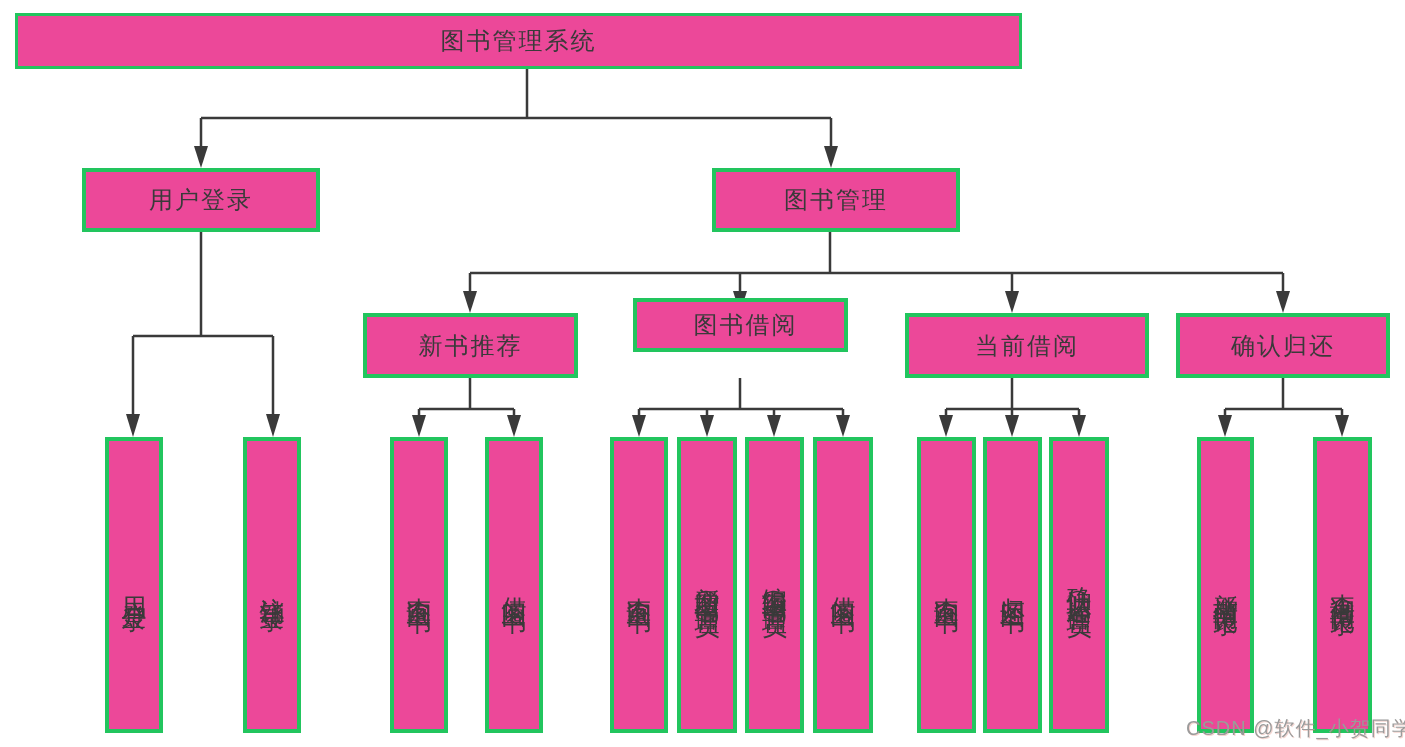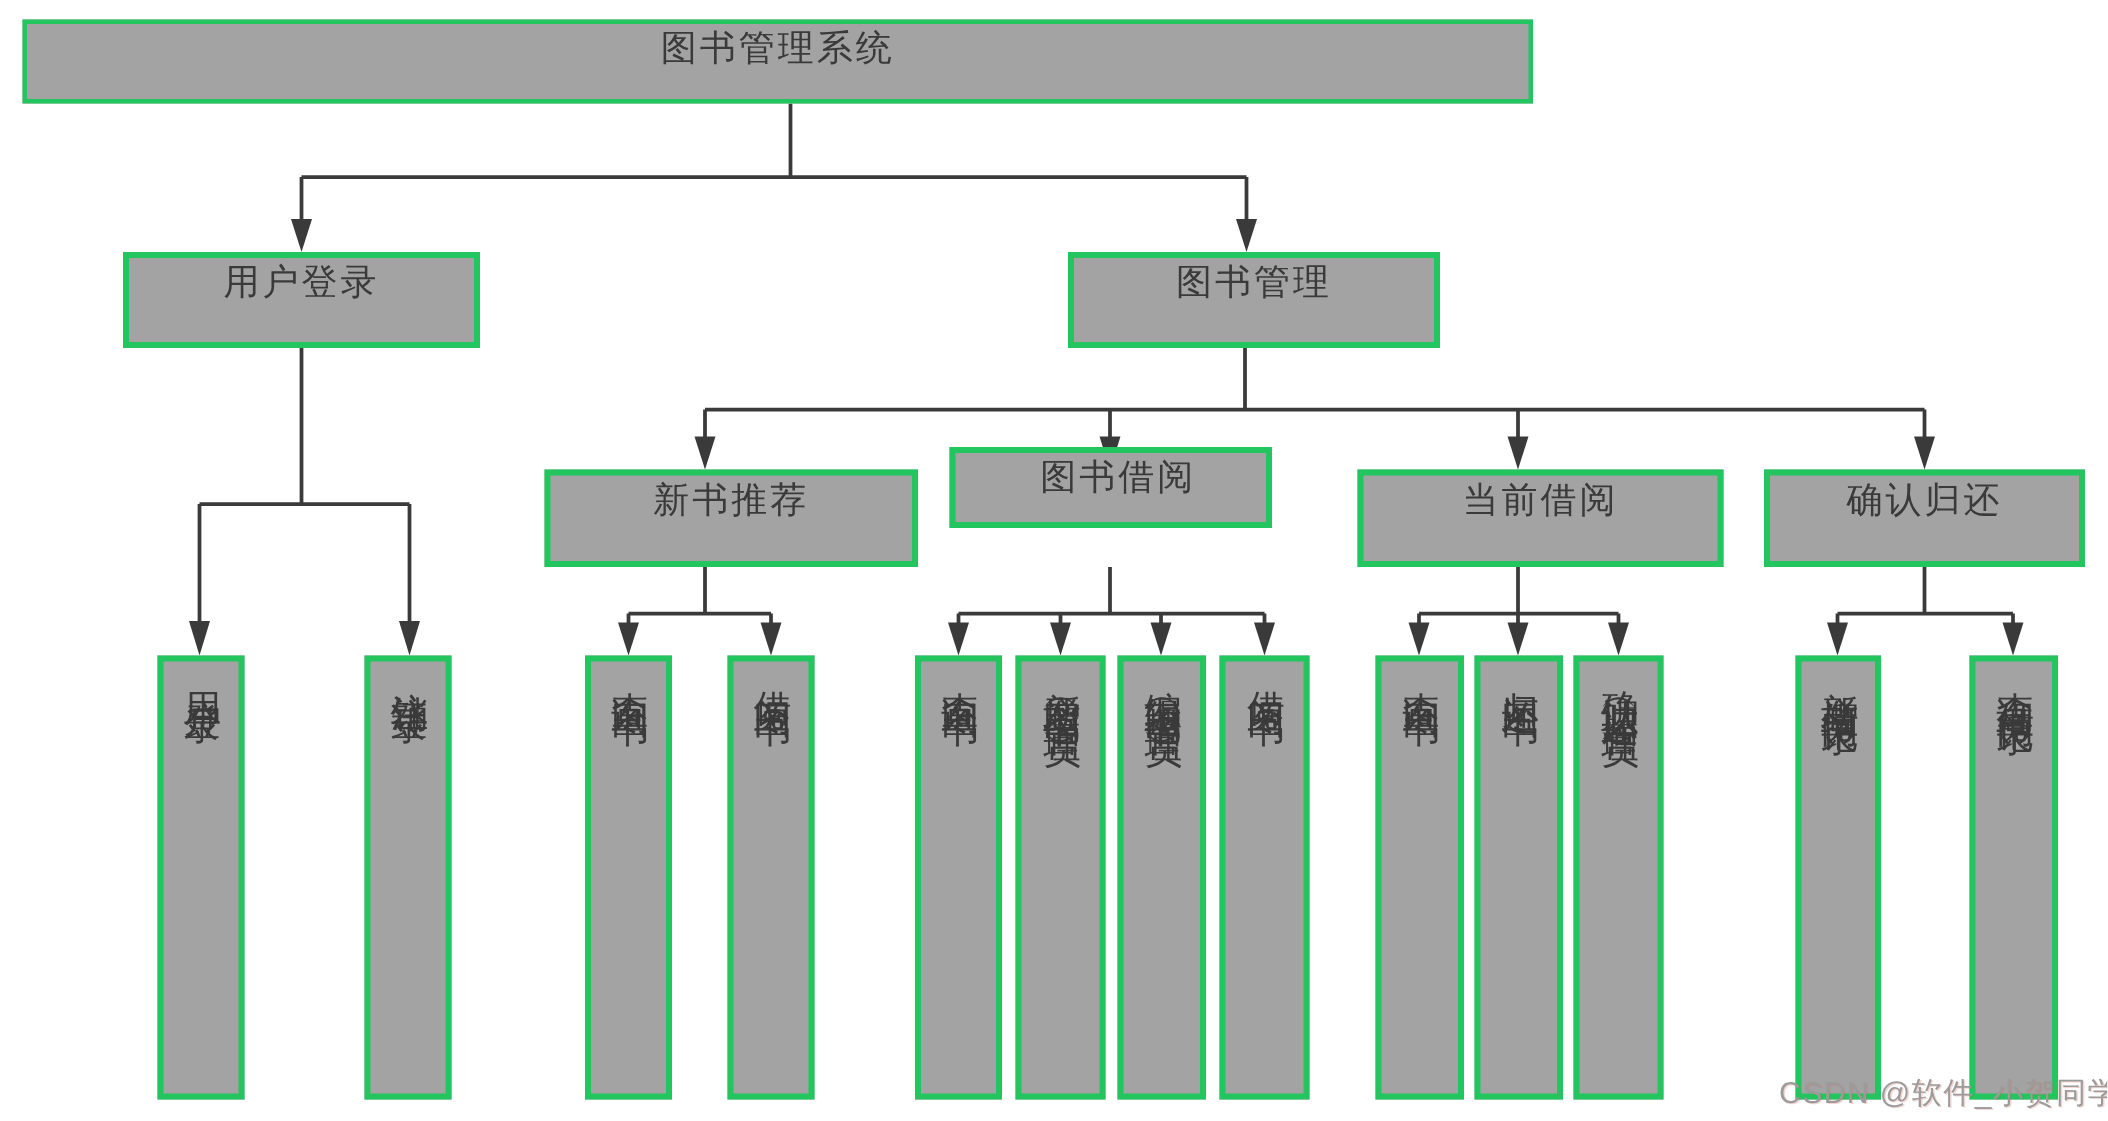--- a/index.html
+++ b/index.html
@@ -6,24 +6,24 @@
   .canvas{
     position:relative;
     width:1405px;height:747px;
     background:#ffffff;
     font-family:"Liberation Sans","DejaVu Sans",sans-serif;
     overflow:hidden;
   }
   .wires{position:absolute;left:0;top:0;width:1405px;height:747px;}
   .node{
     position:absolute;
-    background:#a3a3a3;
+    background:#ec4899;
     border:4px solid #22c55e;
     box-sizing:border-box;
-    display:flex;align-items:flex-start;justify-content:center;
+    display:flex;align-items:center;justify-content:center;
     color:#3a3a3a;
   }
   .hnode{font-size:24px;letter-spacing:2px;white-space:nowrap;}
   .root{border-width:3px;}
   .leaf{
     font-size:25px;
   }
   .leaf .vtext{
     writing-mode:vertical-rl;
     text-orientation:mixed;
@@ -91,21 +91,21 @@
     <span>图书管理系统</span>
   </div>
 
   <div class="node hnode" style="left:82px;top:168px;width:238px;height:64px;">
     <span>用户登录</span>
   </div>
   <div class="node hnode" style="left:712px;top:168px;width:248px;height:64px;">
     <span>图书管理</span>
   </div>
 
-  <div class="node hnode" style="left:363px;top:313px;width:249px;height:65px;">
+  <div class="node hnode" style="left:363px;top:313px;width:215px;height:65px;">
     <span>新书推荐</span>
   </div>
   <div class="node hnode" style="left:633px;top:298px;width:215px;height:54px;padding-left:10px;">
     <span>图书借阅</span>
   </div>
   <div class="node hnode" style="left:905px;top:313px;width:244px;height:65px;">
     <span>当前借阅</span>
   </div>
   <div class="node hnode" style="left:1176px;top:313px;width:214px;height:65px;">
     <span>确认归还</span>

